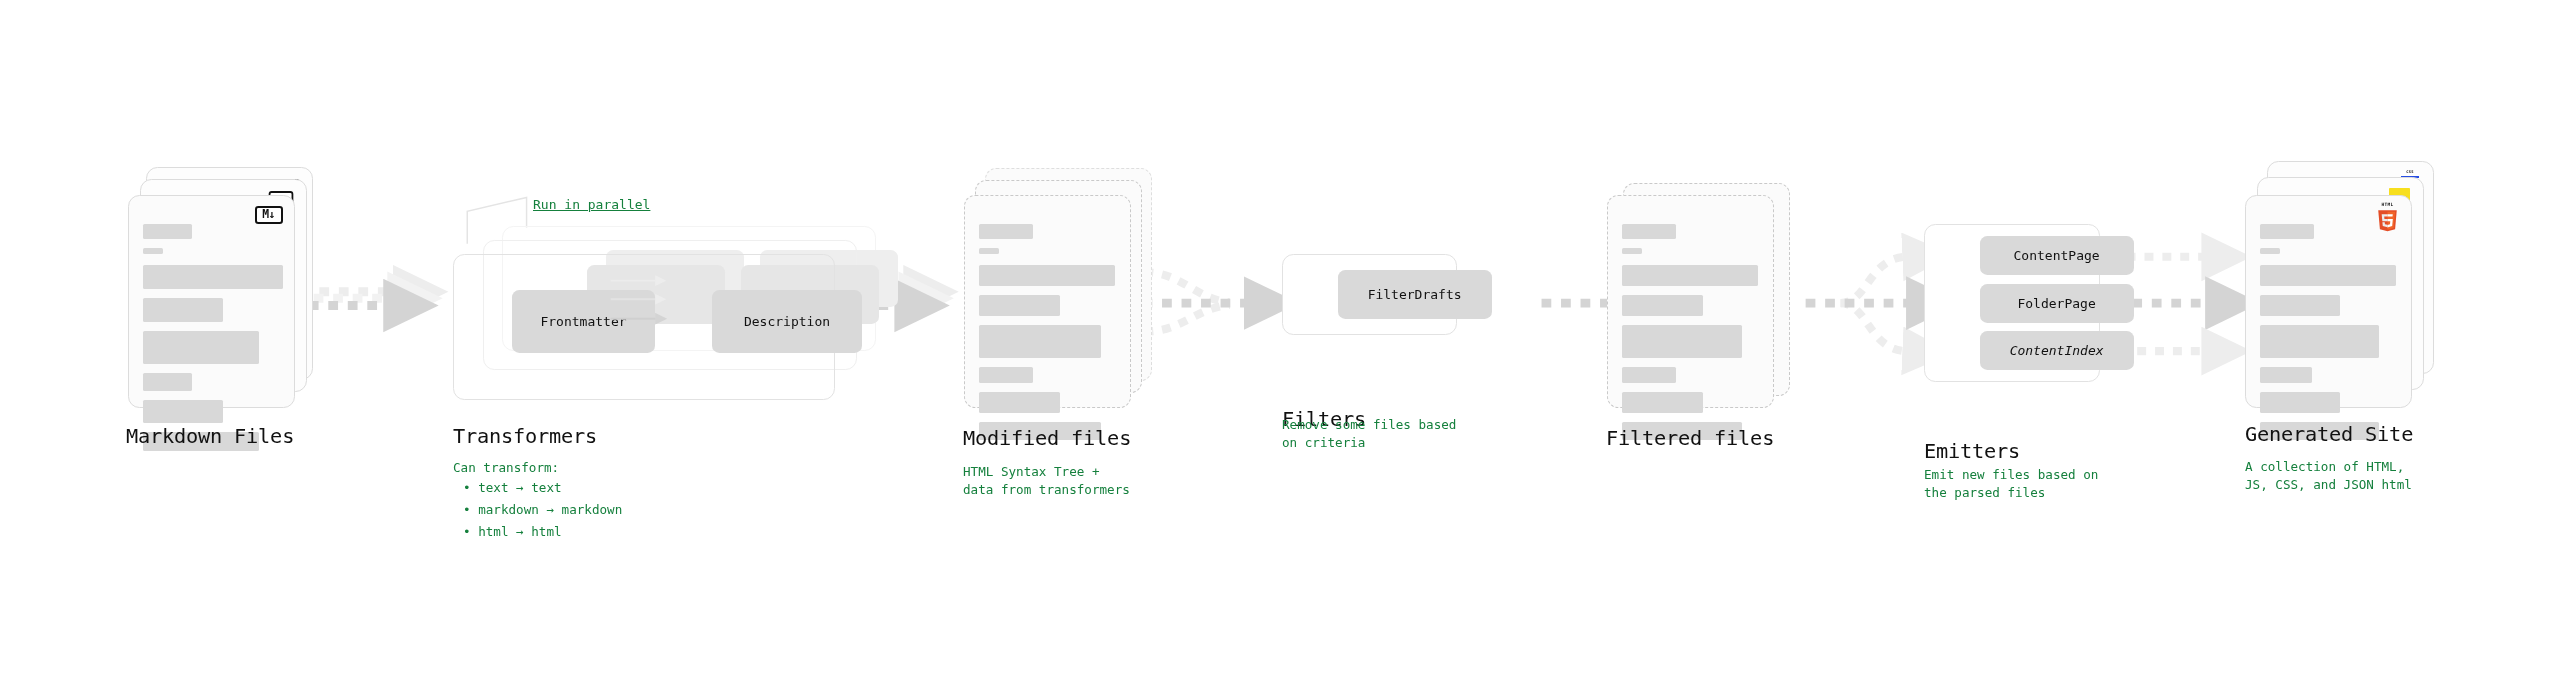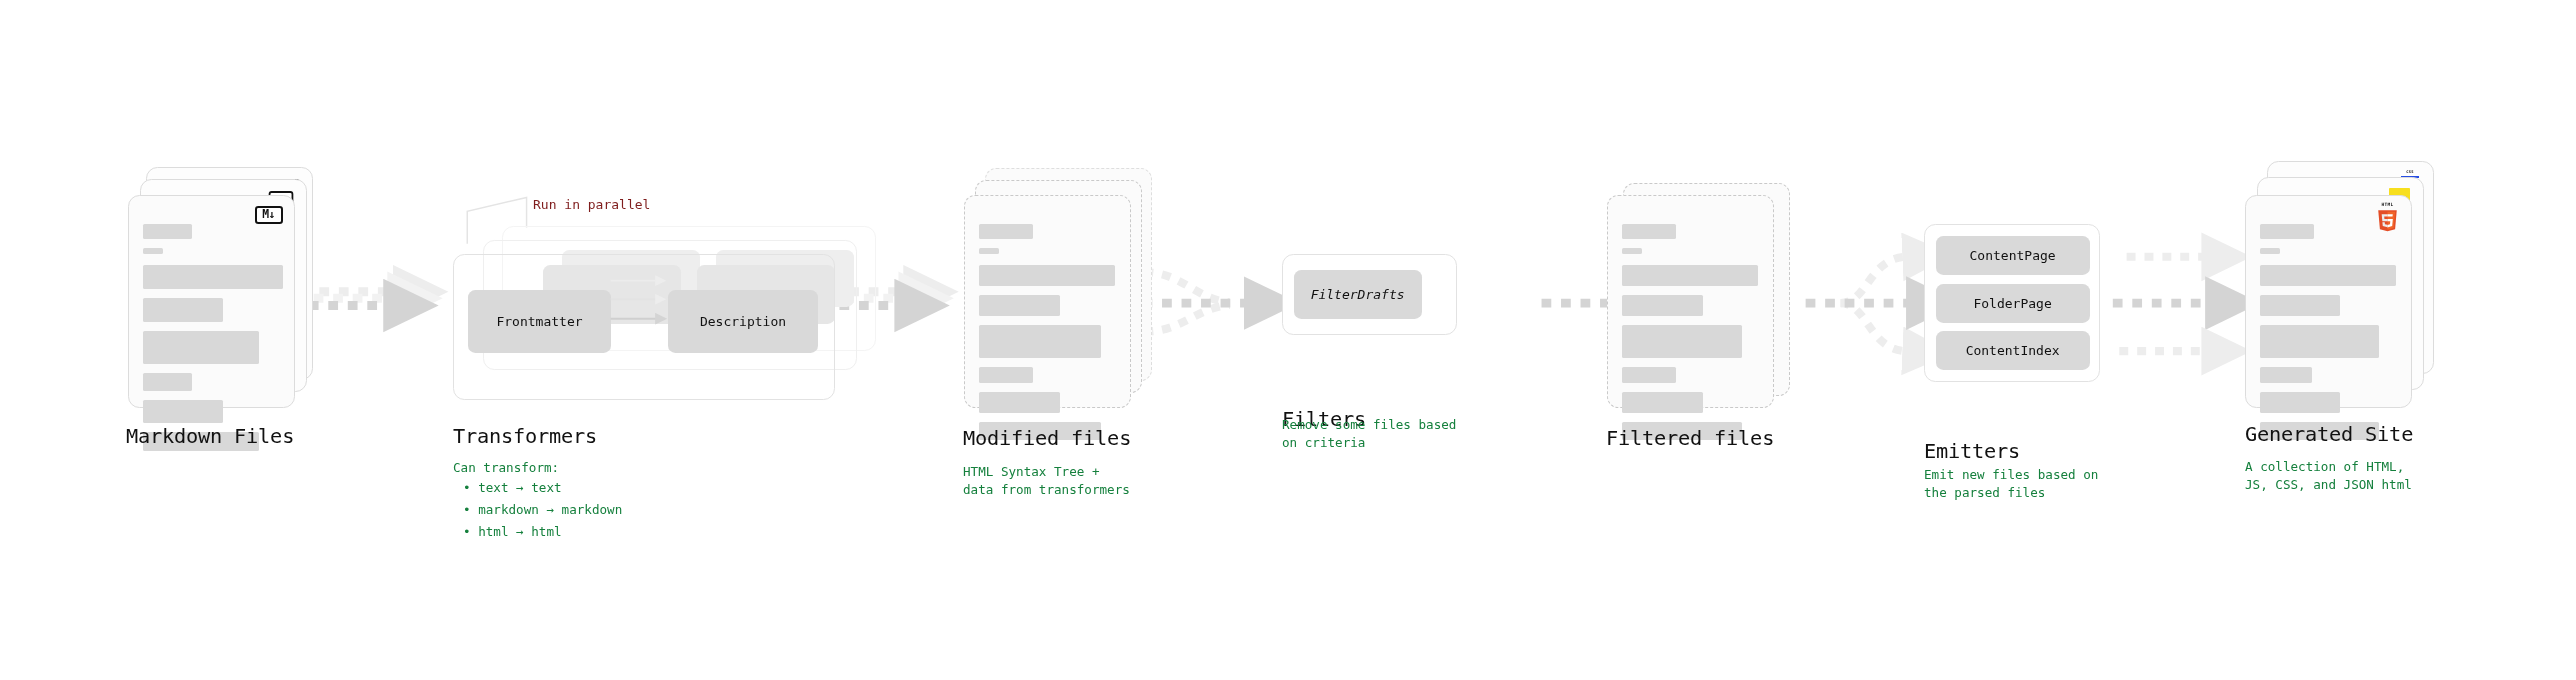--- a/index.html
+++ b/index.html
@@ -98,31 +98,32 @@
     background: #ffffff;
   }
   .procbox.faint  { border-color: #efefef; background: transparent; }
   .procbox.faint2 { border-color: #f4f4f4; background: transparent; }
 
   .pill {
     position: absolute;
     background: #d9d9d9;
     border-radius: 7.3px;
     display: flex; align-items: center; justify-content: center;
-    font-size: 13px; color: #111; white-space: nowrap;
+    font-size: 13px; color: #111; white-space: nowrap; margin-left: 44px;
   }
   .pill.f1 { background: #eeeeee; color: transparent; }
   .pill.f2 { background: #e6e6e6; color: transparent; }
 
   
   .parallel-label {
     position: absolute;
     font-size: 13px;
-    color: #7f1d1d;
+    color: #15803d;
     white-space: nowrap;
+    text-decoration: underline;
   }
 
   svg.overlay { position: absolute; left: 0; top: 0; width: 2576px; height: 681px; pointer-events: none; }
 </style>
 </head>
 <body>
 
 <div id="stage">
 
   <svg class="overlay" viewBox="0 0 3170 838">
@@ -258,21 +259,21 @@
         <div class="bar" style="width:122px;height:18px"></div>
       </div>
     </div>
     <div class="caption" style="left:963px; top:426px;">Modified files</div>
     <div class="sub" style="left:963px; top:463px;">HTML Syntax Tree +
 data from transformers</div>
   </div>
 
   <div class="node">
     <div class="procbox" style="left:1282px; top:254px; width:175px; height:81px;">
-      <div class="pill" style="left:10.6px; top:14.6px; width:128px; height:49px;font-style:italic;">FilterDrafts</div>
+      <div class="pill" style="left:10.6px; top:14.6px; width:154px; height:49px;">FilterDrafts</div>
     </div>
     <div class="caption" style="left:1282px; top:380px;margin-top:27px;">Filters</div>
     <div class="sub" style="left:1282px; top:416px;">Remove some files based
 on criteria</div>
   </div>
 
   <div class="node">
     <div class="filecard dashed" style="left:1623px; top:183px;"></div>
     <div class="filecard dashed" style="left:1607px; top:195px;">
       <div class="bars">
@@ -286,21 +287,21 @@
         <div class="bar" style="width:120px;height:18px"></div>
       </div>
     </div>
     <div class="caption" style="left:1606px; top:426px;">Filtered files</div>
   </div>
 
   <div class="node">
     <div class="procbox" style="left:1924px; top:224px; width:176px; height:158px;">
       <div class="pill" style="left:10.6px; top:10.6px; width:154px; height:39px;">ContentPage</div>
       <div class="pill" style="left:10.6px; top:59px; width:154px; height:39px;">FolderPage</div>
-      <div class="pill" style="left:10.6px; top:106px; width:154px; height:39px;">ContentIndex</div>
+      <div class="pill" style="left:10.6px; top:106px; width:154px; height:39px;font-style:italic;">ContentIndex</div>
     </div>
     <div class="caption" style="left:1924px; top:431px;margin-top:8px;">Emitters</div>
     <div class="sub" style="left:1924px; top:466px;">Emit new files based on
 the parsed files</div>
   </div>
 
   <div class="node">
     <div class="filecard ghost" style="left:2267px; top:161px;">
       <div class="badge-css">
         <span class="cssword">CSS</span>

